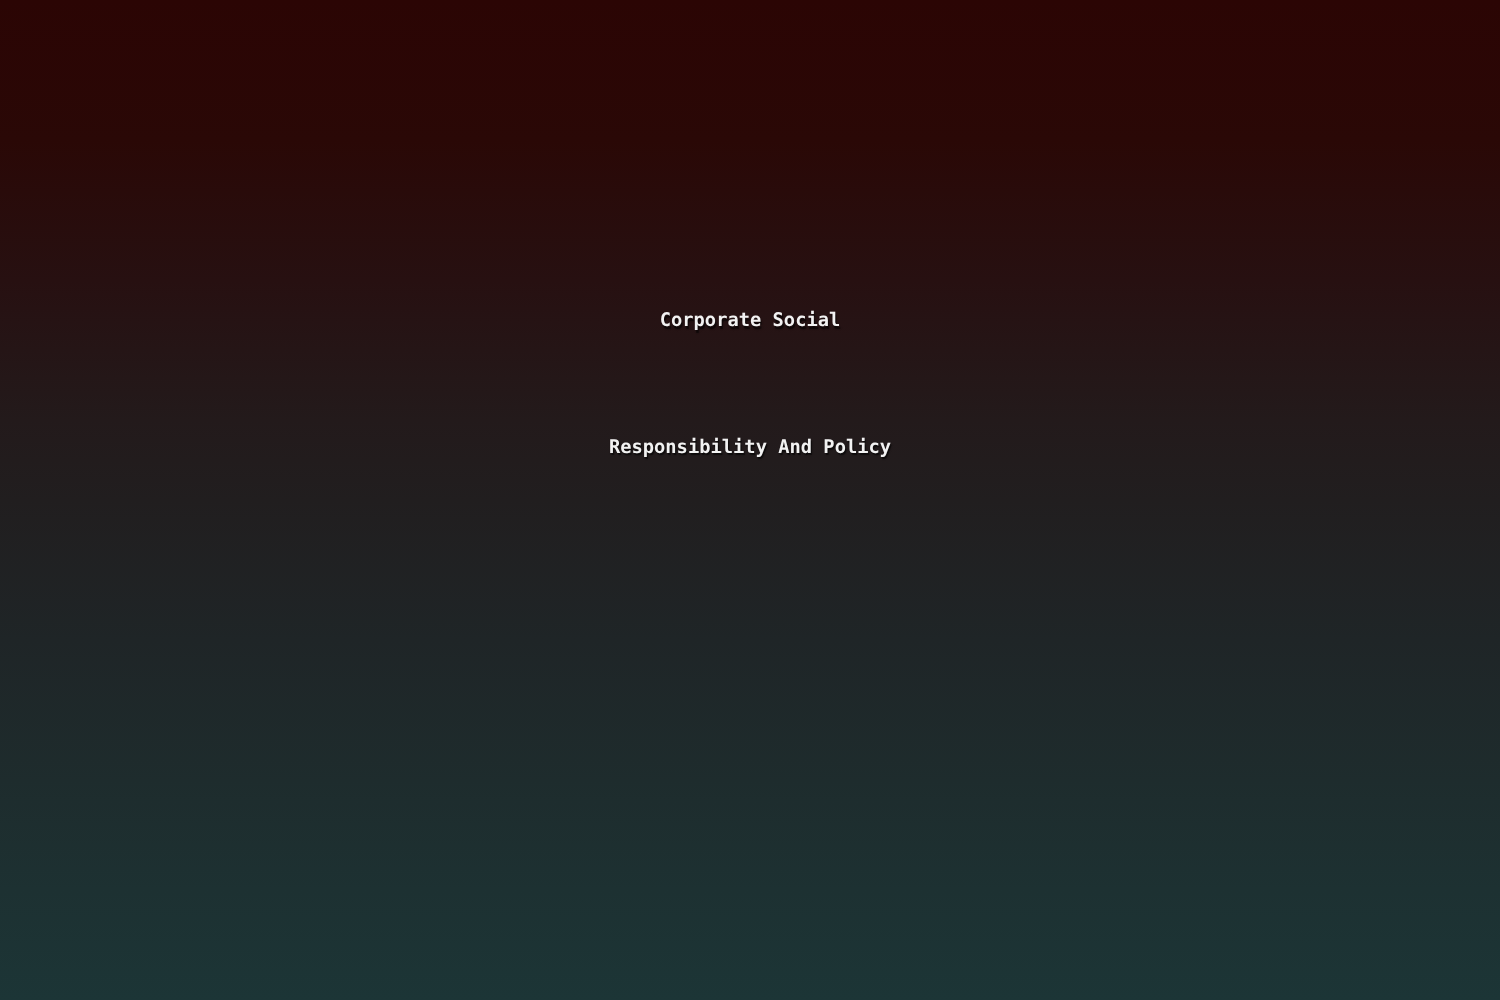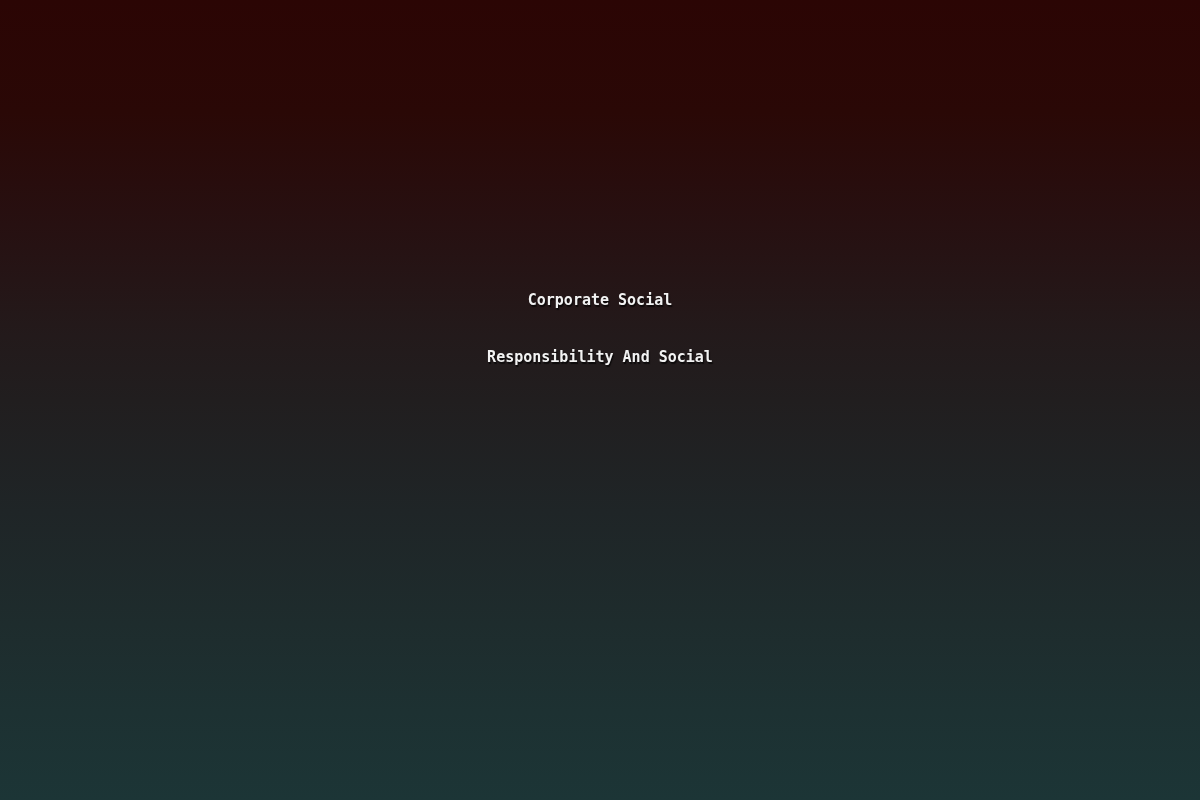--- a/index.html
+++ b/index.html
@@ -41,25 +41,25 @@
     text-align: center;
     font-family: "DejaVu Sans Mono", "Liberation Mono", monospace;
     font-weight: bold;
     font-size: 15px;
     line-height: 18px;
     color: #f2f2f2;
     letter-spacing: 0px;
     text-shadow: 1px 2px 1px rgba(0, 0, 0, 0.65);
     -webkit-font-smoothing: none;
   }
-  .title-line-1 { top: 247px; margin-top: 44px; }
+  .title-line-1 { top: 247px; }
   .title-line-2 { top: 348px; }
   .title-line-3 { top: 449px; }
 </style>
 </head>
 <body>
 
 <div class="slide">
   <div class="title-block">
     <div class="title-line title-line-1">Corporate Social</div>
-    <div class="title-line title-line-2">Responsibility And Social</div>
+    <div class="title-line title-line-2">Responsibility And Policy</div>
   </div>
 </div>
 
 </body></html>

